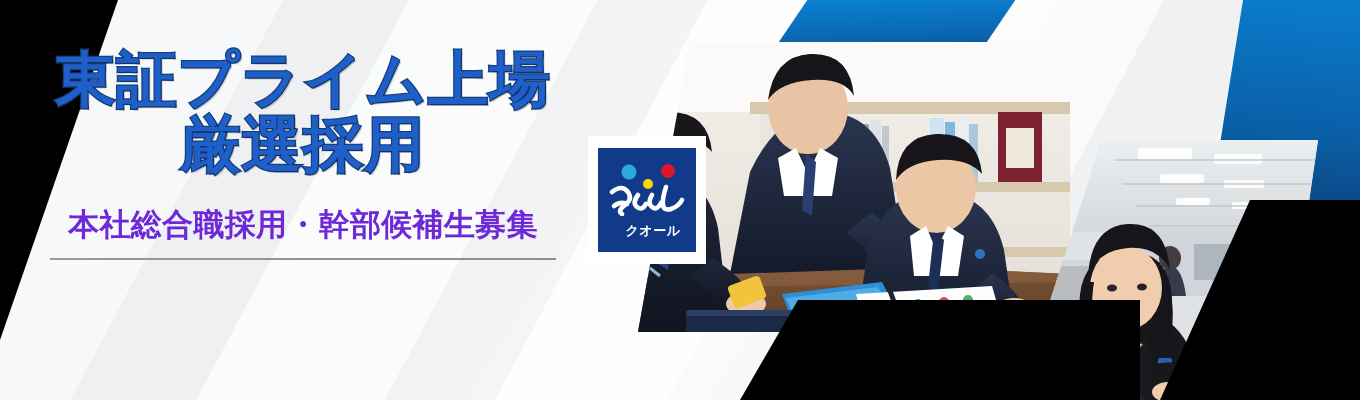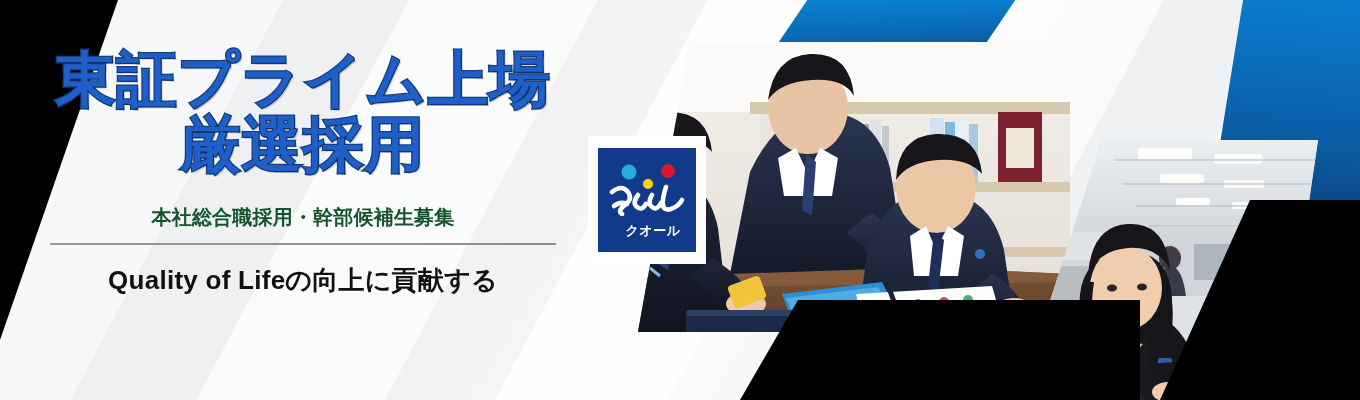--- a/index.html
+++ b/index.html
@@ -87,23 +87,23 @@
     margin:0;
     -webkit-text-stroke:2.5px #16407f;
     paint-order:stroke fill;
     text-shadow:2px 2px 0 rgba(0,0,0,.18);
     white-space:nowrap;
   }
   .headline .l2{display:block;}
 
   .subhead{
     margin:26px 0 0 0;
-    color:#14532d;
+    color:#6d28d9;
     font-weight:700;
-    font-size:20px;
+    font-size:31px;
     letter-spacing:.01em;
     white-space:nowrap;
   }
   .rule{
     margin:12px auto 0 auto;
     width:506px; height:2px;
     background:linear-gradient(90deg,#9a9a9a,#8d8d8d);
   }
   .tagline{
     margin:18px 0 0 0;
@@ -388,16 +388,15 @@
     </div>
   </div>
 
   <div class="copy">
     <h1 class="headline">
       <span>東証プライム上場</span>
       <span class="l2">厳選採用</span>
     </h1>
     <p class="subhead">本社総合職採用・幹部候補生募集</p>
     <div class="rule"></div>
-    <p class="tagline">Quality of Lifeの向上に貢献する</p>
   </div>
 
 </div>
 
 </body></html>

